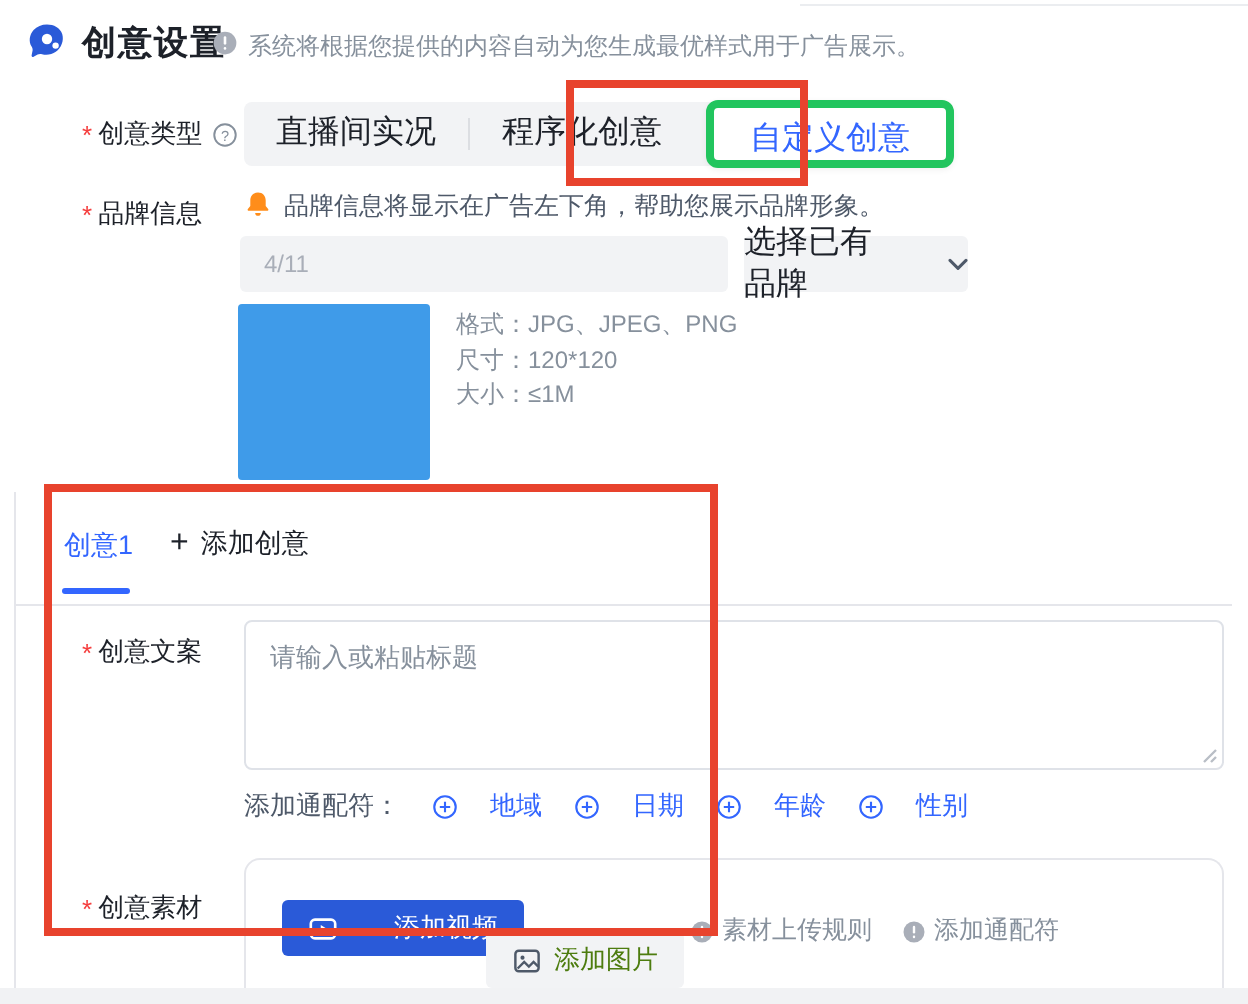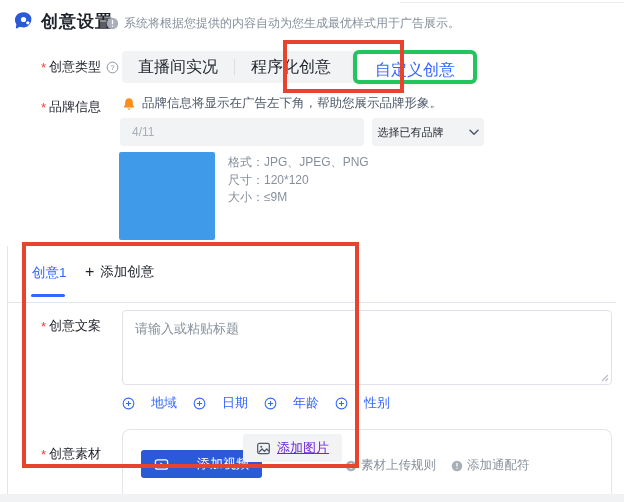--- a/index.html
+++ b/index.html
@@ -5,38 +5,38 @@
   * { margin:0; padding:0; box-sizing:border-box; }
   html,body { background:#fff; }
   body { font-family:"Liberation Sans", sans-serif; color:#1d2129; }
   #screen { position:relative; width:624px; height:502px; background:#fff; overflow:hidden; }
 
   .abs { position:absolute; }
 
   
   .hdr-icon { left:13px; top:10px; width:21px; height:21px; }
   .hdr-title { left:41px; top:10px; font-size:17px; font-weight:700; color:#1d2129; letter-spacing:1px; }
-  .hdr-desc { left:106px; top:15px; display:flex; align-items:center; gap:5px; font-size:12px; color:#86909c; }
+  .hdr-desc { left:106px; top:15px; display:flex; gap:5px; font-size:12px; color:#86909c; }
 
   
   .form-label { font-size:13px; color:#1d2129; display:flex; align-items:center; gap:3px; }
   .req { color:#f53f3f; font-size:13px; }
 
   
   .seg-group { left:122px; top:51px; height:32px; display:flex; align-items:center; background:#f2f3f5; border-radius:4px; }
   .seg { padding:0 16px; font-size:16px; line-height:32px; color:#1d2129; cursor:pointer; white-space:nowrap; }
   .seg-divider { width:1px; height:16px; background:#dcdee2; }
   .seg.selected { background:#fff; border:4px solid #22c55e; border-radius:6px; color:#3366ff; height:34px; line-height:32px; padding:0 18px; margin:-1px -1px -1px 6px; box-shadow:0 1px 3px rgba(0,0,0,.06); }
 
   
-  .brand-notice { left:122px; top:95px; display:flex; align-items:center; gap:6px; font-size:12.5px; color:#4e5969; }
+  .brand-notice { left:122px; top:95px; display:flex; gap:6px; font-size:12.5px; color:#4e5969; }
   .brand-input { left:120px; top:118px; width:244px; height:28px; background:#f2f3f5; border-radius:3px; display:flex; align-items:center; padding:0 10px 0 12px; }
   .brand-input .val { font-size:13px; color:#1d2129; flex:1; }
   .brand-input .count { font-size:12px; color:#a9aeb8; }
-  .brand-select { left:372px; top:118px; width:112px; height:28px; background:#f2f3f5; border-radius:3px; display:flex; align-items:center; justify-content:center; gap:25px; font-size:11px; color:#1d2129; cursor:pointer; }
+  .brand-select { left:372px; top:118px; width:112px; height:28px; background:#f2f3f5; border-radius:3px; display:flex; align-items:center; justify-content:center; gap:25px; font-size:16px; color:#1d2129; cursor:pointer; }
   .brand-img { left:119px; top:152px; width:96px; height:88px; background:#3f9be9; border-radius:2px; }
   .img-req { left:228px; top:154px; font-size:12px; color:#86909c; line-height:17.5px; }
 
   
   .tab-active { left:32px; top:264px; font-size:13.5px; color:#3366ff; cursor:pointer; }
   .tab-underline { left:31px; top:294px; width:34px; height:3px; background:#3366ff; border-radius:2px; }
   .tab-add { left:85px; top:263px; display:flex; align-items:center; gap:6px; font-size:13.5px; color:#1d2129; cursor:pointer; }
   .tab-add .plus { font-size:16px; font-weight:400; line-height:1; }
   .tab-divider { left:8px; top:302px; width:608px; height:1px; background:#e5e6eb; }
 
@@ -46,21 +46,21 @@
   .copy-textarea textarea::placeholder { color:#86909c; }
   .resize-handle { position:absolute; right:2px; bottom:2px; width:10px; height:10px; }
   .wildcard-row { left:122px; top:394px; display:flex; align-items:center; gap:16px; font-size:13px; }
   .wildcard-label { color:#4e5969; }
   .wildcard { display:flex; align-items:center; gap:16px; color:#3366ff; cursor:pointer; }
 
   
   .material-panel { left:122px; top:429px; width:490px; height:65px; border:1px solid #e5e6eb; border-bottom:none; border-radius:8px 8px 0 0; background:#fff; }
   .btn { position:absolute; height:28px; display:flex; align-items:center; gap:6px; padding:0 13px; border-radius:3px; font-size:13px; cursor:pointer; white-space:nowrap; }
   .btn-video { left:18px; top:20px; background:#2a5ad8; color:#fff;gap:28px; }
-  .btn-image { left:120px; top:4px; background:#f2f3f5; color:#6d28d9;text-decoration:underline; }
+  .btn-image { left:120px; top:36px; background:#f2f3f5; color:#4d7c0f; }
   .panel-link { position:absolute; top:27px; display:flex; align-items:center; gap:4px; font-size:12.5px; color:#86909c; cursor:pointer; }
   .link-rules { left:222px; }
   .link-lowq { left:328px; }
 
   
   .left-border { left:7px; top:246px; width:1px; height:248px; background:#e5e6eb; }
   .top-right-line { left:400px; top:2px; width:224px; height:1px; background:#ebedf0; }
   .bottom-strip { left:0; top:494px; width:624px; height:8px; background:#f1f2f4; }
 
   
@@ -132,21 +132,21 @@
     <span class="icon">
       <svg width="10" height="7" viewBox="0 0 10 7">
           <path d="M1 1.2l4 4 4-4" fill="none" stroke="#4e5969" stroke-width="1.5" stroke-linecap="round" stroke-linejoin="round"></path>
         </svg>
     </span>
   </div>
   <div class="abs brand-img"></div>
   <div class="abs img-req">
     <div>格式：JPG、JPEG、PNG</div>
     <div>尺寸：120*120</div>
-    <div>大小：≤9M</div>
+    <div>大小：≤1M</div>
   </div>
 
   <div class="abs tab-active">创意1</div>
   <div class="abs tab-underline"></div>
   <div class="abs tab-add">
     <span class="plus">+</span>
     <span>添加创意</span>
   </div>
   <div class="abs tab-divider"></div>
 
@@ -156,20 +156,21 @@
   </div>
   <div class="abs copy-textarea">
     <textarea placeholder="请输入或粘贴标题" style=""></textarea>
     <span class="resize-handle icon">
       <svg width="10" height="10" viewBox="0 0 10 10">
           <path d="M9 3L3 9M9 6.5L6.5 9" stroke="#b9bec6" stroke-width="1.2" fill="none"></path>
         </svg>
     </span>
   </div>
   <div class="abs wildcard-row">
+    <span class="wildcard-label">添加通配符：</span>
     <span class="wildcard">
       <span class="icon">
           <svg width="13" height="13" viewBox="0 0 16 16">
             <circle cx="8" cy="8" r="6.6" fill="none" stroke="#3366ff" stroke-width="1.3"></circle>
             <path d="M8 4.8v6.4M4.8 8h6.4" stroke="#3366ff" stroke-width="1.3"></path>
           </svg>
         </span>
       <span>地域</span>
     </span>
     <span class="wildcard">

